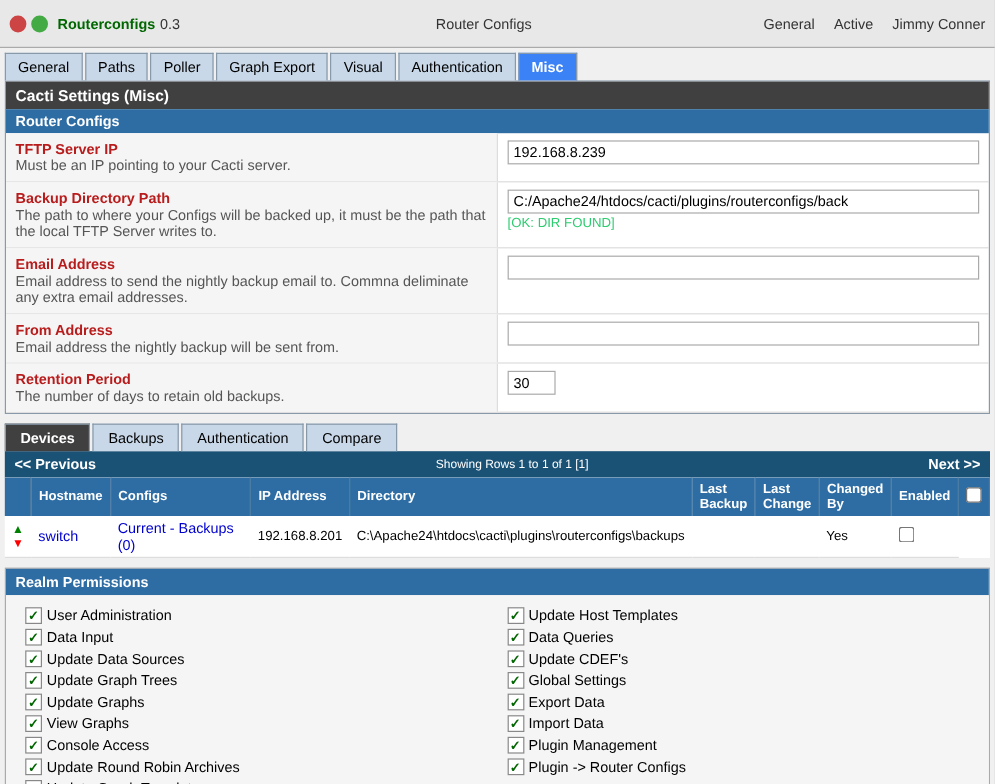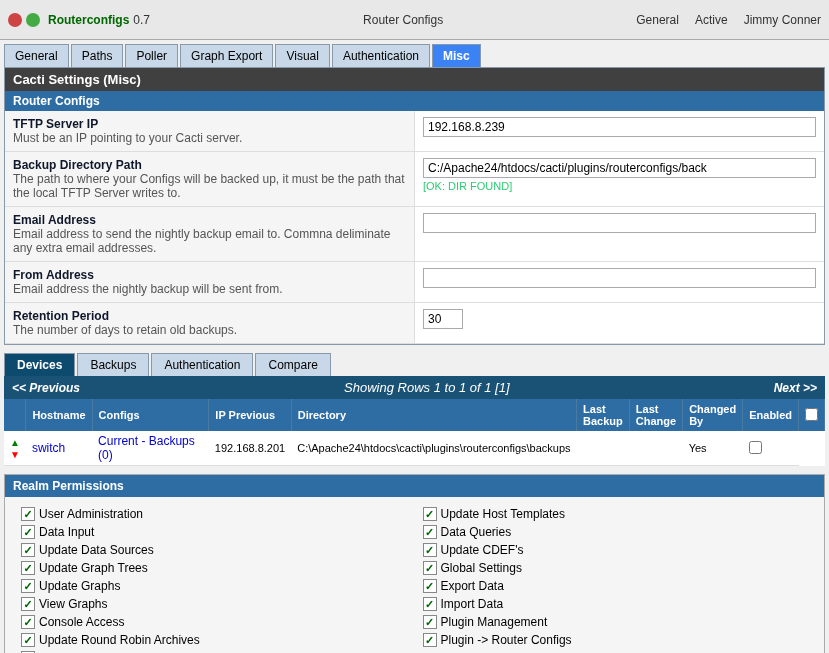--- a/index.html
+++ b/index.html
@@ -58,21 +58,21 @@
       font-weight: bold;
     }
     .settings-row { display: flex; border-bottom: 1px solid #ddd; }
     .settings-label {
       width: 410px;
       padding: 6px 8px;
       background: #f5f5f5;
       border-right: 1px solid #ddd;
       flex-shrink: 0;
     }
-    .settings-label strong { display: block; font-weight: bold; color: #0f172a; }
+    .settings-label strong { display: block; font-weight: bold; color: #b91c1c; }
     .settings-label span { color: #555; }
     .settings-value {
       flex: 1;
       padding: 6px 8px;
       display: flex;
       align-items: flex-start;
       flex-direction: column;
     }
     .settings-input {
       width: 100%;
@@ -87,34 +87,33 @@
     .bottom-tab-bar { display: flex; gap: 2px; margin-bottom: 0; }
     .bottom-tab {
       background: #c8d8e8;
       border: 1px solid #8899aa;
       border-bottom: none;
       padding: 4px 12px;
       cursor: pointer;
       color: #000;
       font-size: 12px;
     }
-    .bottom-tab.active { background: #0c4a6e; color: white; font-weight: bold; }
+    .bottom-tab.active { background: #404040; color: white; font-weight: bold; }
 
     
     .pagination-bar {
       background: #1a5276;
       color: white;
       display: flex;
       justify-content: space-between;
       align-items: center;
       padding: 4px 8px;
-      font-style: italic;
     }
     .pagination-prev { font-weight: bold; font-size: 12px; }
-    .pagination-info { font-size: 13px; }
+    .pagination-info { font-size: 10px; }
     .pagination-next { font-weight: bold; font-size: 12px; cursor: pointer; }
 
     
     .data-table { width: 100%; border-collapse: collapse; background: #fff; }
     .data-table th {
       background: #2e6da4;
       color: white;
       padding: 4px 6px;
       text-align: left;
       font-size: 11px;
@@ -161,21 +160,21 @@
   </style>
 </head>
 <body>
 
 <div class="top-bar">
   <div class="top-bar-logo">
     <div class="logo-circle-red"></div>
     <div class="logo-circle-green"></div>
   </div>
   <span class="top-bar-plugin">Routerconfigs</span>
-  <span class="top-bar-version">0.7</span>
+  <span class="top-bar-version">0.3</span>
   <span class="top-bar-title">Router Configs</span>
   <div class="top-bar-right">
     <span>General</span>
     <span>Active</span>
     <span>Jimmy Conner</span>
   </div>
 </div>
 
 <div class="main">
 
@@ -259,21 +258,21 @@
       <span class="pagination-info">Showing Rows 1 to 1 of 1 [1]</span>
       <span class="pagination-next">Next &gt;&gt;</span>
     </div>
 
     <table class="data-table">
       <thead>
         <tr>
           <th style="width:20px;"></th>
           <th>Hostname</th>
           <th>Configs</th>
-          <th>IP Previous</th>
+          <th>IP Address</th>
           <th>Directory</th>
           <th>Last<br>Backup</th>
           <th>Last<br>Change</th>
           <th>Changed<br>By</th>
           <th>Enabled</th>
           <th style="width:18px;"><input type="checkbox" style=""></th>
         </tr>
       </thead>
       <tbody>
         <tr>

